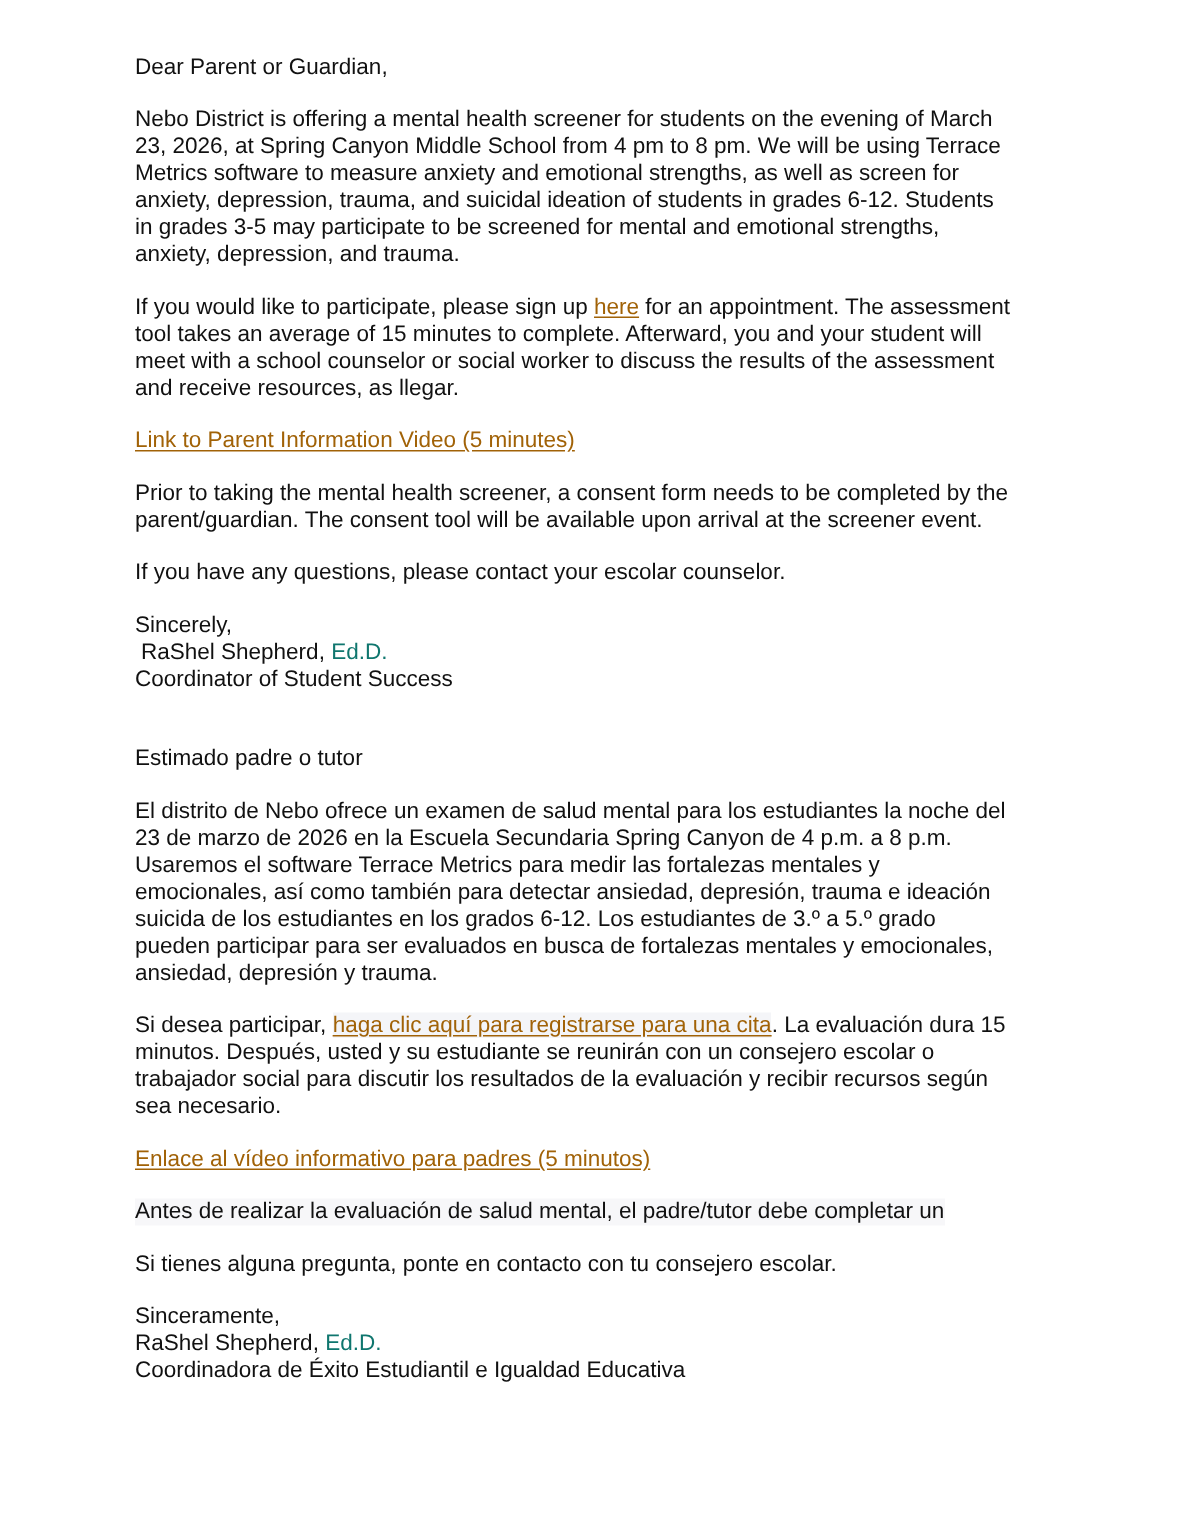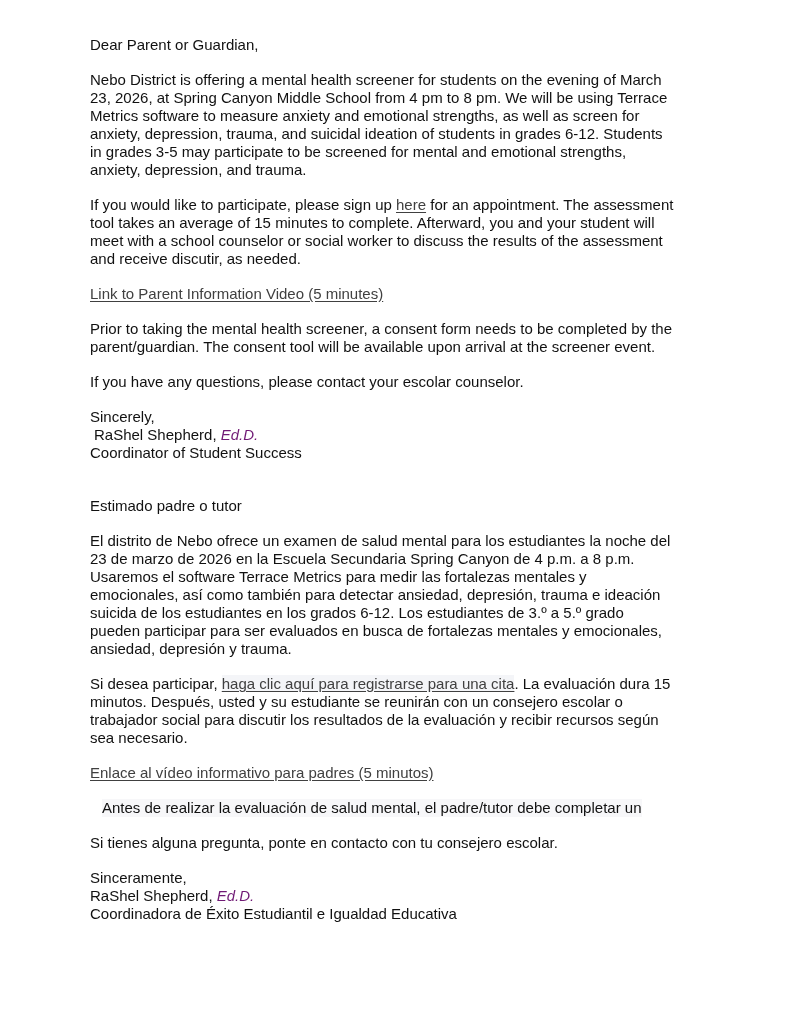--- a/index.html
+++ b/index.html
@@ -27,34 +27,32 @@
       margin: 0 0 17px 0;
       white-space: nowrap;
     }
     .line {
       display: block;
       height: 18px;
     }
     .hl .line {
       background: #f7f7f9;
       display: inline-block;
-      margin-left: 12px;
     }
     a.link {
-      color: #404040;
+      color: #a16207;
       text-decoration: underline;
       text-underline-offset: 2px;
       cursor: pointer;
     }
     a.link.hl-link {
       background: #f4f5f8;
     }
     .muted {
-      color: #701a75;
-      font-style: italic;
+      color: #0f766e;
     }
     .gap-lg {
       height: 18px;
     }
     .sig-indent {
       padding-left: 4px;
     }
   </style>
 </head>
 <body>
@@ -72,21 +70,21 @@
       <span class="line">Metrics software to measure anxiety and emotional strengths, as well as screen for</span>
       <span class="line">anxiety, depression, trauma, and suicidal ideation of students in grades 6-12. Students</span>
       <span class="line">in grades 3-5 may participate to be screened for mental and emotional strengths,</span>
       <span class="line">anxiety, depression, and trauma.</span>
     </p>
 
     <p class="para">
       <span class="line"><span>If you would like to participate, please sign up </span><a class="link">here</a><span> for an appointment. The assessment</span></span>
       <span class="line">tool takes an average of 15 minutes to complete. Afterward, you and your student will</span>
       <span class="line">meet with a school counselor or social worker to discuss the results of the assessment</span>
-      <span class="line">and receive discutir, as needed.</span>
+      <span class="line">and receive resources, as llegar.</span>
     </p>
 
     <p class="para">
       <span class="line"><a class="link">Link to Parent Information Video (5 minutes)</a></span>
     </p>
 
     <p class="para">
       <span class="line">Prior to taking the mental health screener, a consent form needs to be completed by the</span>
       <span class="line">parent/guardian. The consent tool will be available upon arrival at the screener event.</span>
     </p>

